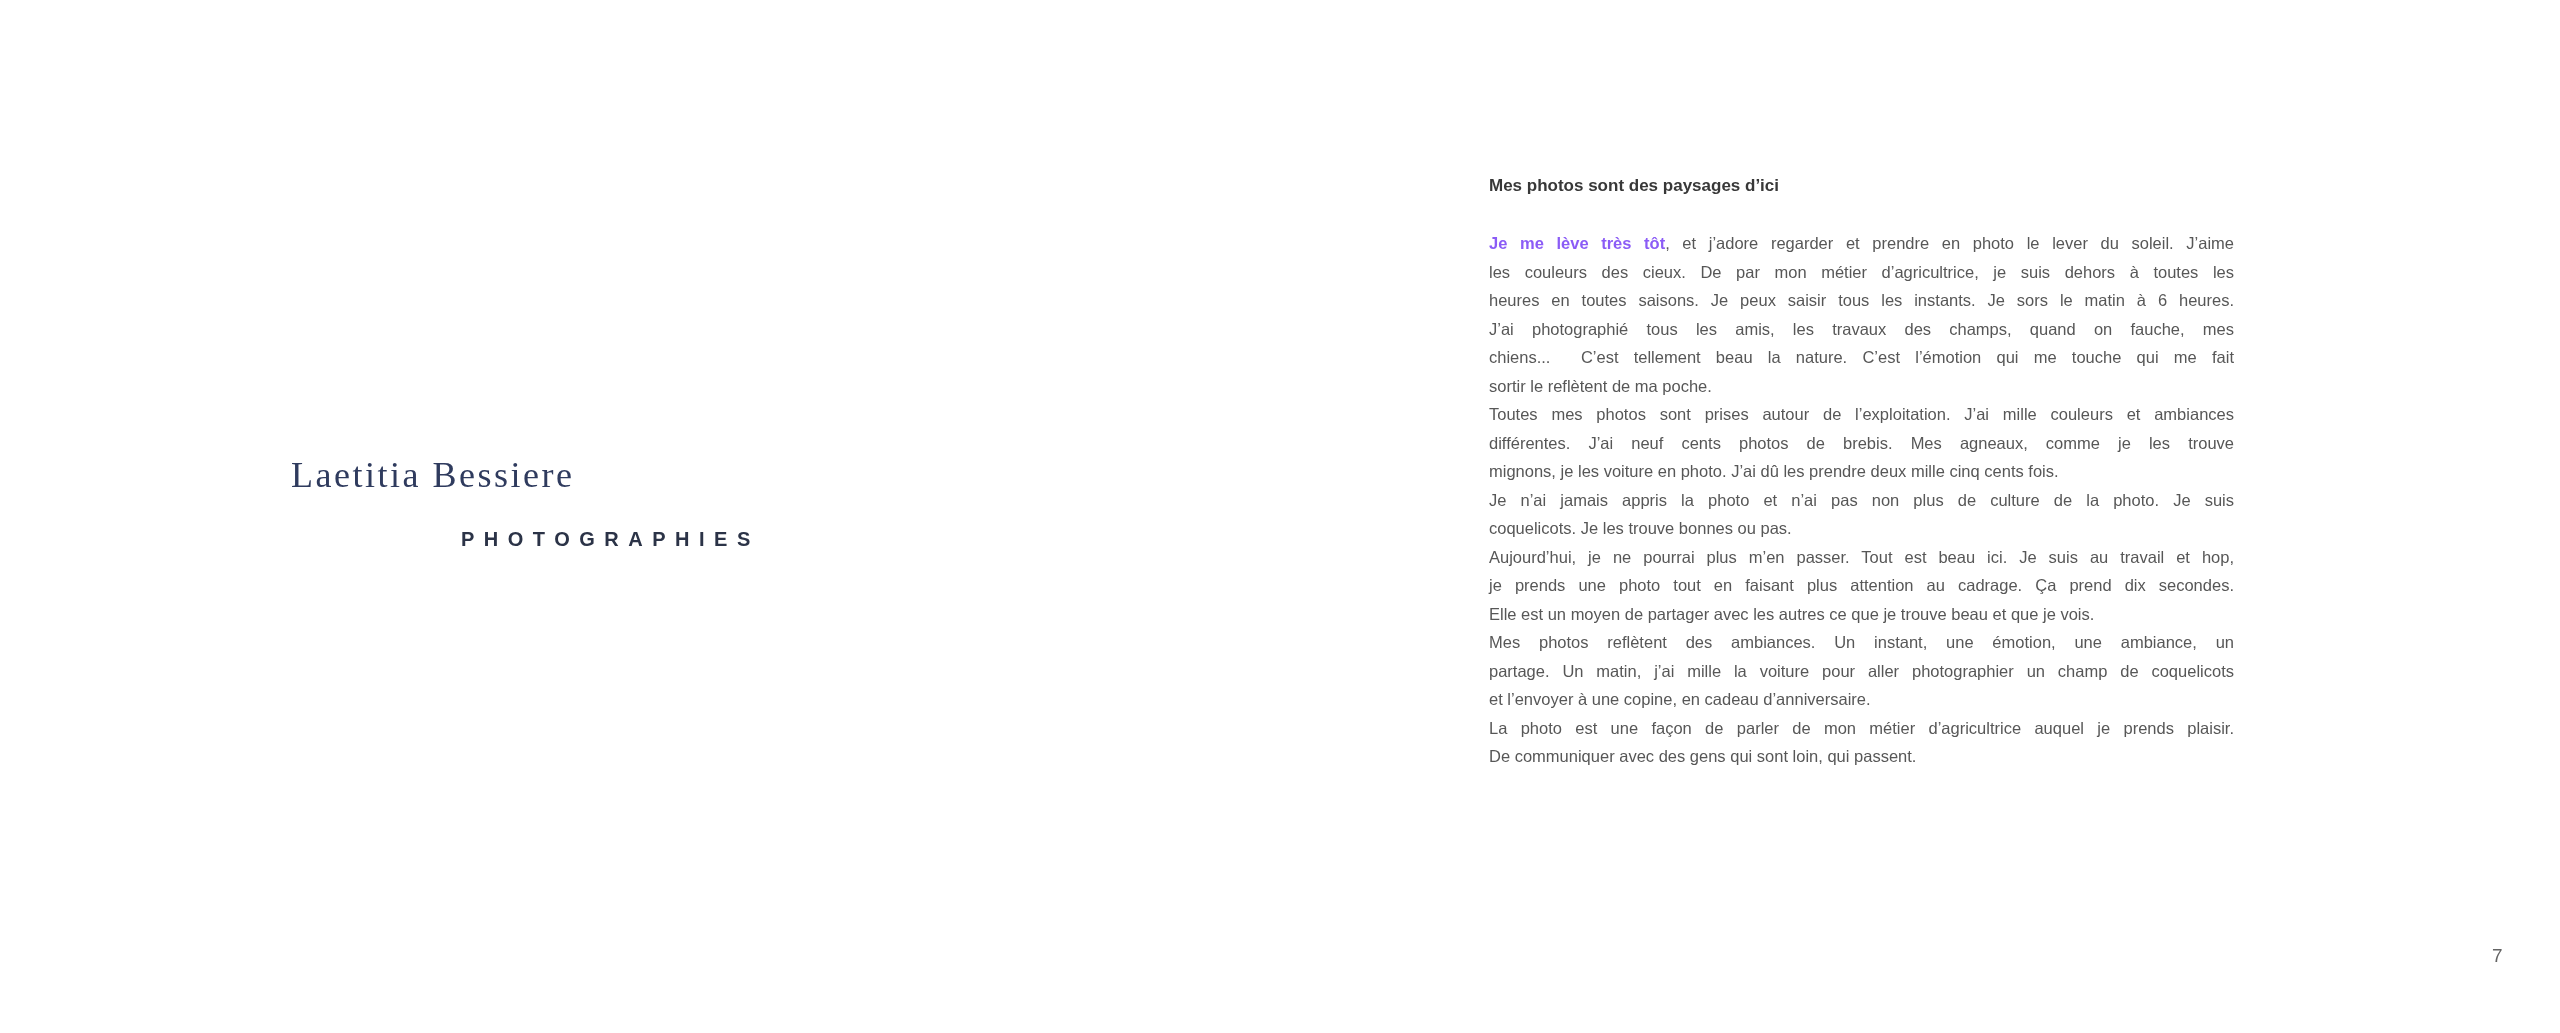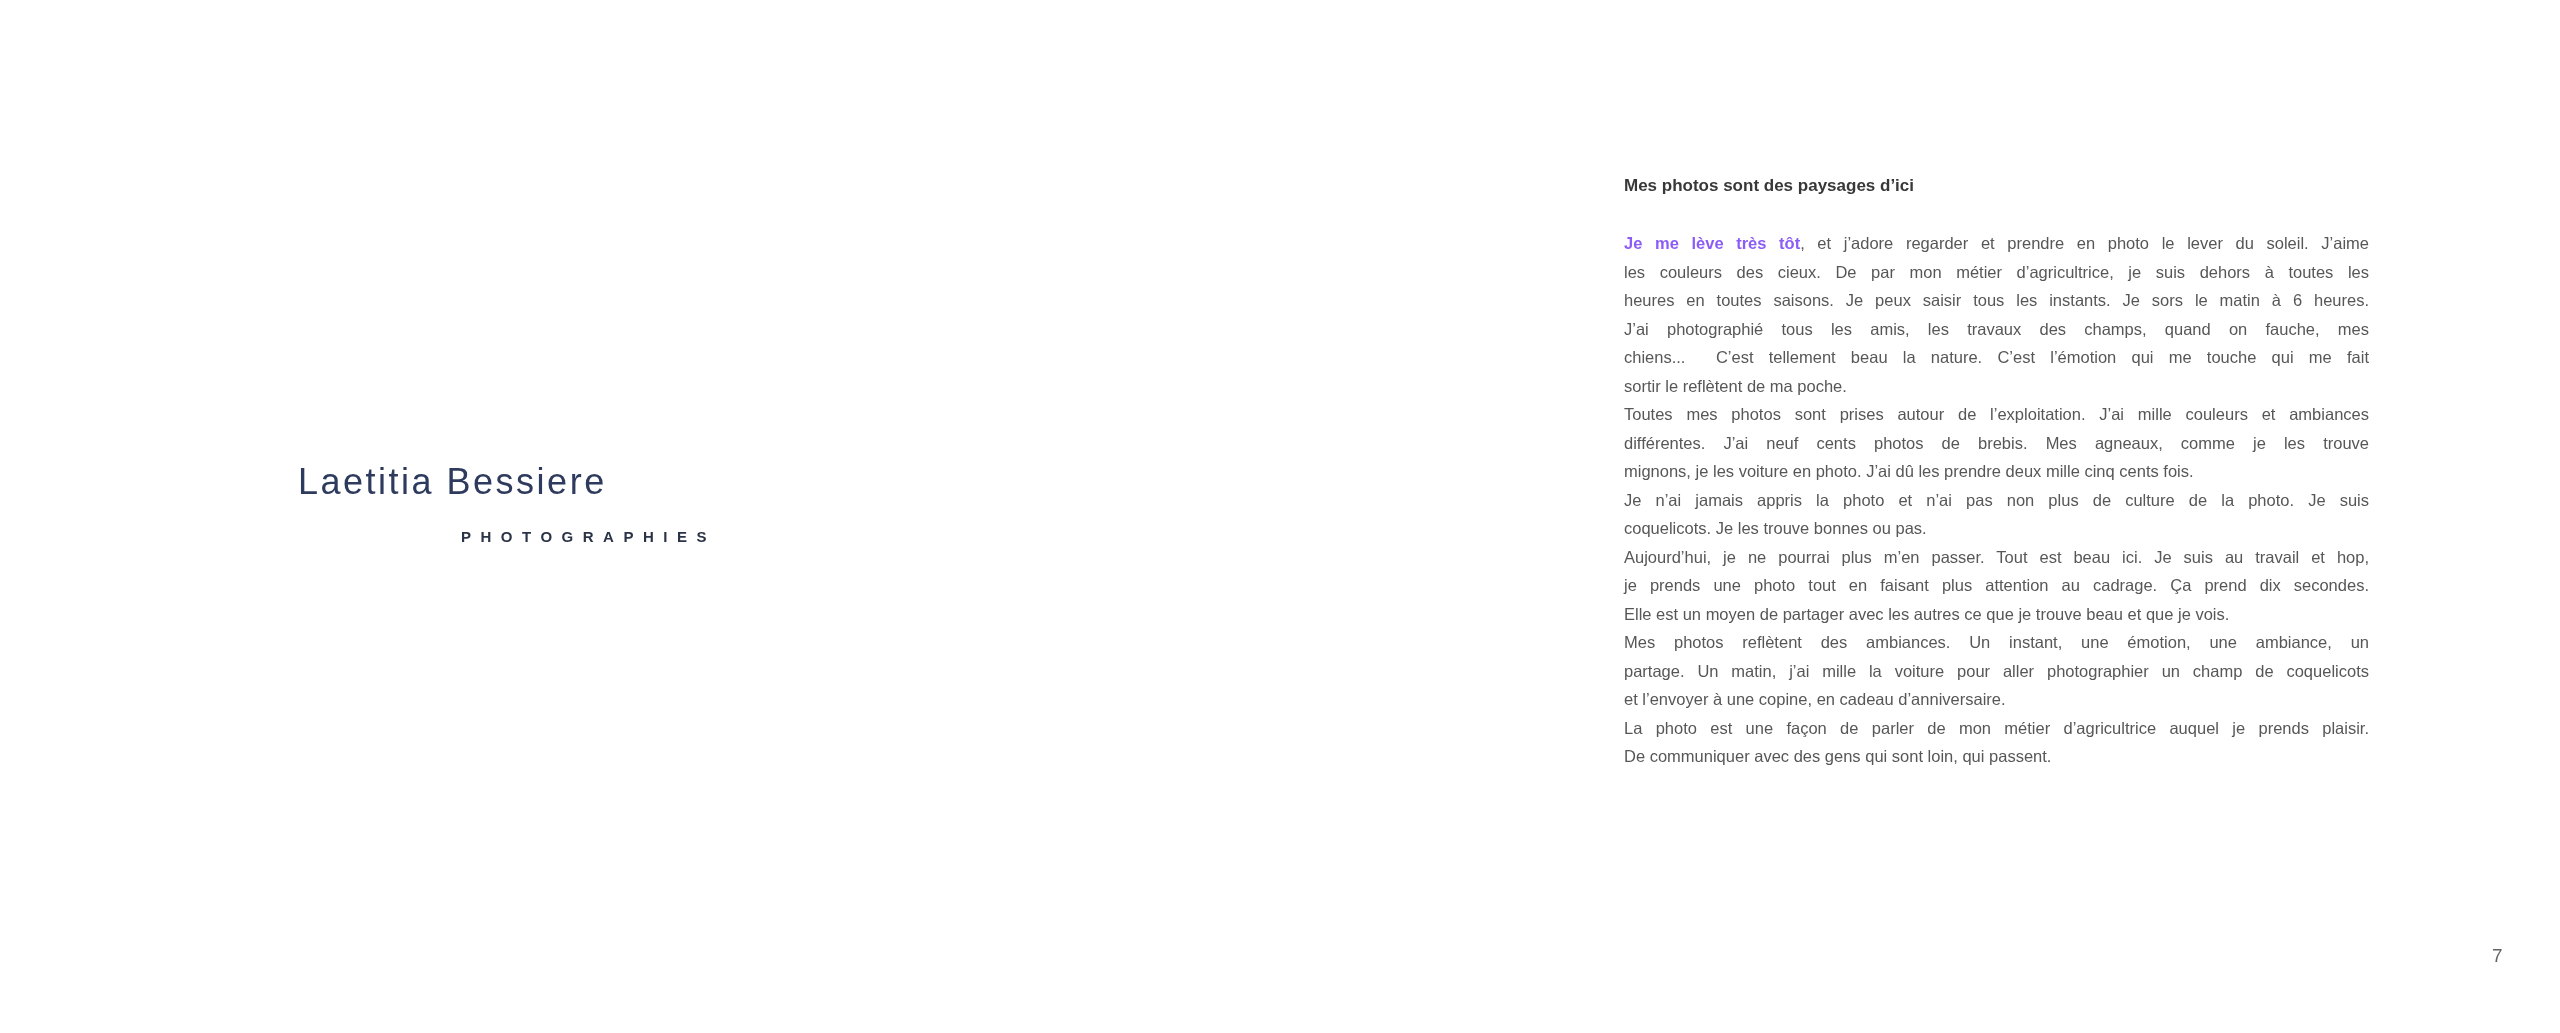--- a/index.html
+++ b/index.html
@@ -14,42 +14,43 @@
     background: #ffffff;
     font-family: "Liberation Sans", sans-serif;
     overflow: hidden;
   }
 
   
   .author-title {
     position: absolute;
     left: 286px;
     top: 449px;
-    margin: 12px;
+    margin: 5px;
     font-size: 36px;
     font-weight: 400;
     letter-spacing: 2.5px;
     color: #2f3b5e;
     white-space: nowrap;
+    font-family: Liberation Serif, serif;
   }
   .author-subtitle {
     position: absolute;
     left: 461px;
     top: 528px;
-    font-size: 15px;
+    font-size: 20px;
     font-weight: 700;
     letter-spacing: 9.5px;
     color: #2b3347;
     white-space: nowrap;
   }
 
   
   .text-block {
     position: absolute;
-    left: 1624px;
+    left: 1489px;
     top: 172px;
     width: 745px;
     font-size: 16.5px;
     line-height: 28.5px;
     color: #575757;
   }
   .text-heading {
     margin: 0 0 28.5px 0;
     font-size: 17px;
     font-weight: 700;

